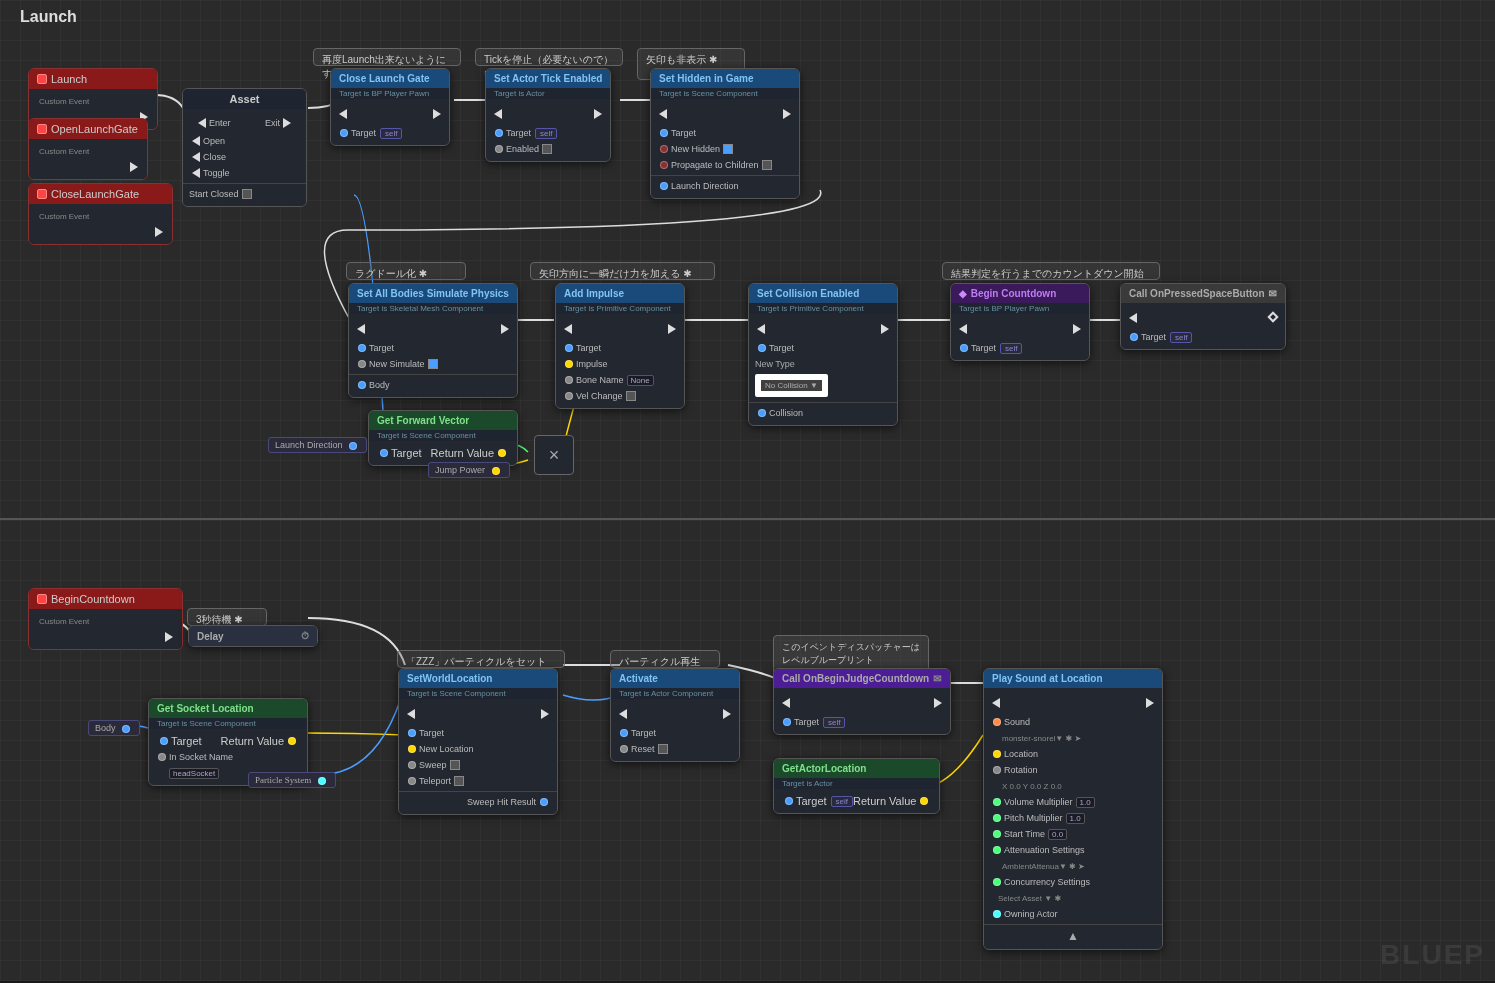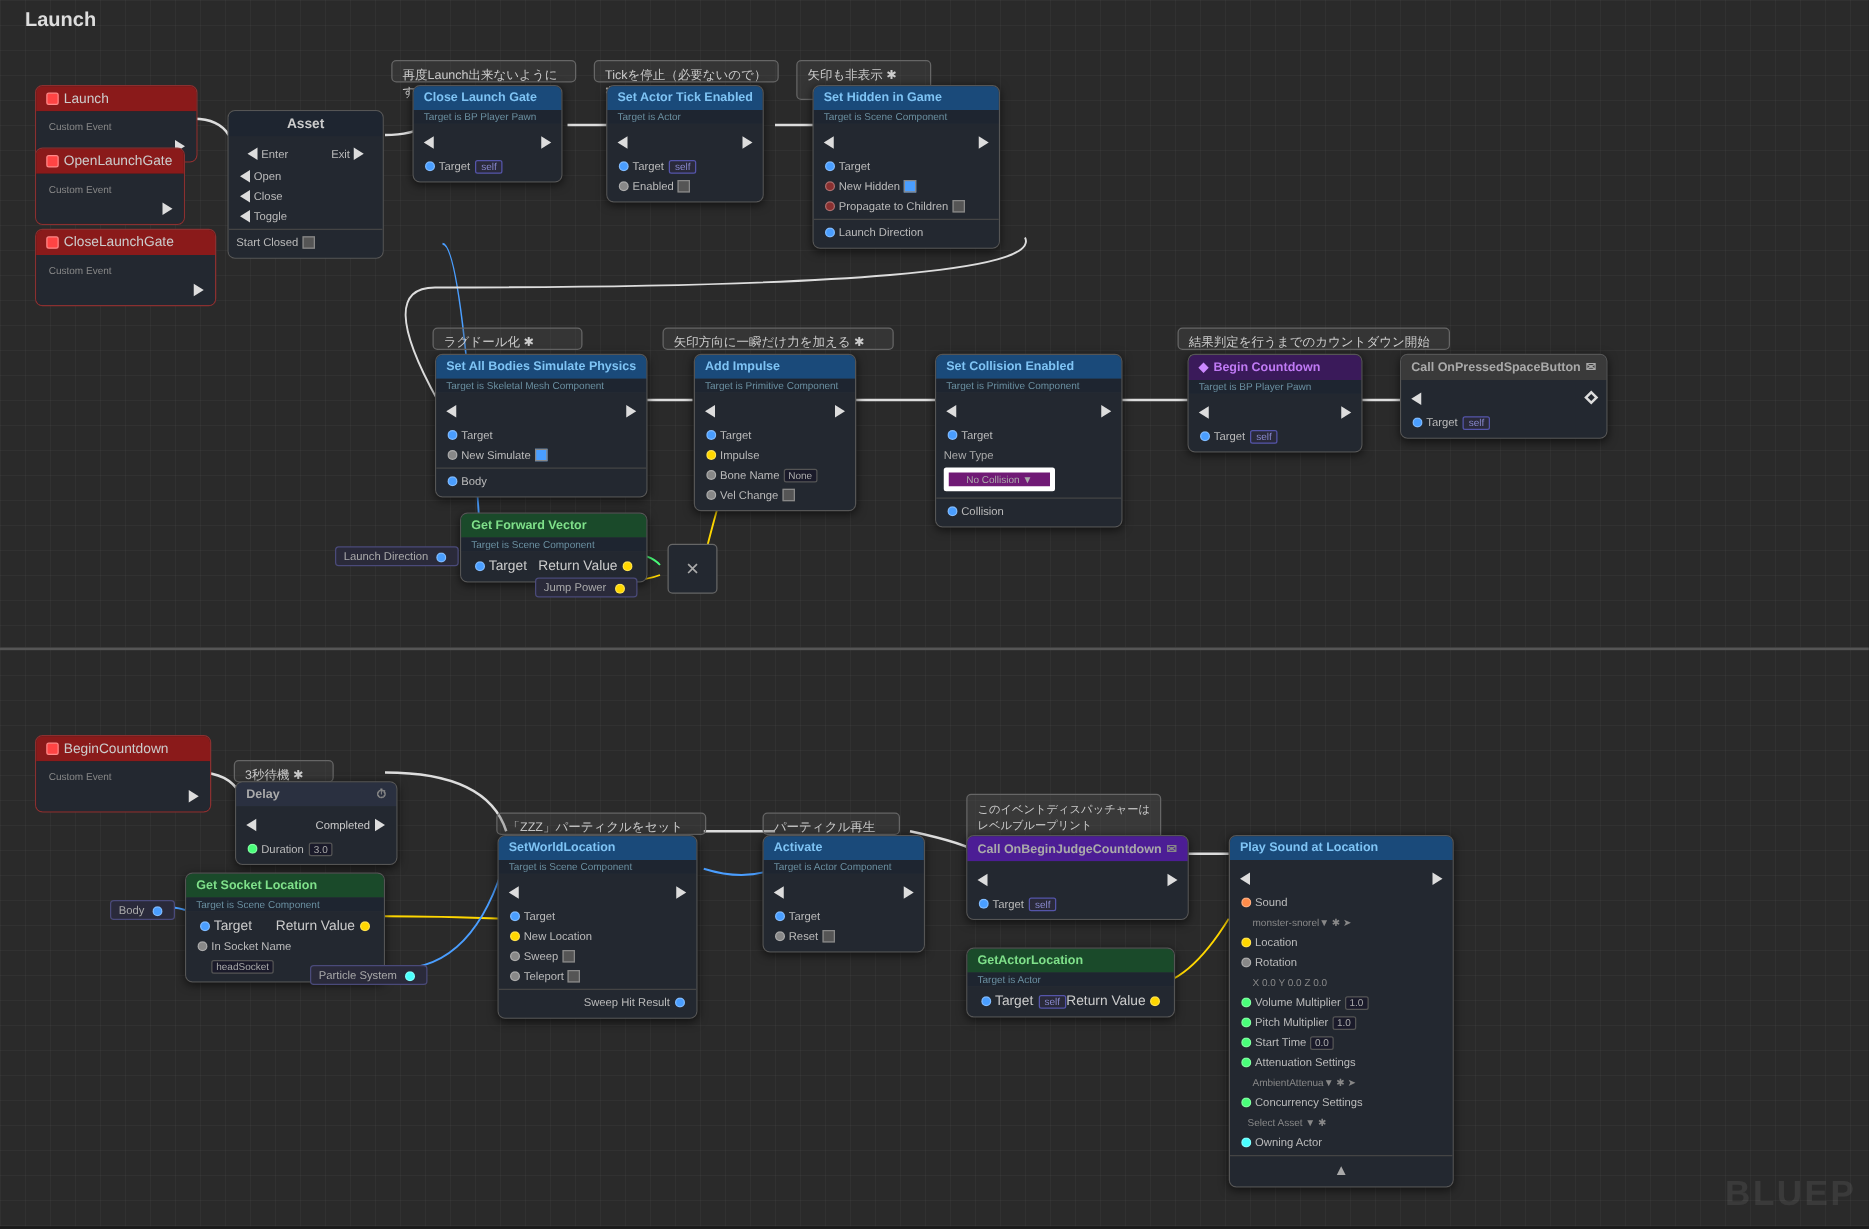--- a/index.html
+++ b/index.html
@@ -225,24 +225,24 @@
       border: 1px solid #666;
       border-radius: 4px;
       display: flex;
       align-items: center;
       justify-content: center;
       font-size: 18px;
       color: #aaa;
     }
 
     .dropdown-inline {
-      background: #701a75;
-      border: 4px solid #ffffff;
+      background: #404040;
+      border: 6px solid #ffffff;
       border-radius: 2px;
-      padding: 1px 14px;
+      padding: 1px 4px;
       font-size: 8px;
       color: #aaa;
     }
 
     svg.wires {
       position: absolute;
       top: 0; left: 0;
       width: 100%; height: 100%;
       pointer-events: none;
       overflow: visible;
@@ -632,21 +632,21 @@
 
     <path d="M 308 213 Q 350 213 405 215" stroke="#ffd700" stroke-width="1.5" fill="none"></path>
 
     <path d="M 318 255 Q 380 255 405 165" stroke="#4a9eff" stroke-width="1.5" fill="none"></path>
 
     <path d="M 563 175 Q 595 185 620 175" stroke="#4a9eff" stroke-width="1.5" fill="none"></path>
 
     <path d="M 920 268 Q 950 268 983 215" stroke="#ffd700" stroke-width="1.5" fill="none"></path>
   </svg>
 
-  <div class="custom-event-node" style="left:28px;top:68px;width:141px;text-align:center;">
+  <div class="custom-event-node" style="left:28px;top:68px;width:155px;text-align:center;">
     <div class="custom-event-header">
       <div class="event-icon"></div>
       <span>BeginCountdown</span>
     </div>
     <div class="node-body">
       <div class="node-pin pin-left">
         <span style="font-size:8px;color:#888;margin-left:4px;">Custom Event</span>
       </div>
       <div class="node-pin pin-right">
         <div class="pin-arrow pin-arrow-right"></div>
@@ -655,34 +655,20 @@
   </div>
 
   <div class="comment-box" style="left:187px;top:88px;width:80px;height:18px;">
     <span class="comment-title">3秒待機 ✱</span>
   </div>
 
   <div class="bp-node" style="left:188px;top:105px;min-width:130px;">
     <div class="node-header node-header-dark" style="background:#2a3040;">
       <span>Delay</span>
       <span style="margin-left:auto;font-size:10px;color:#888;">⏱</span>
-    </div>
-    <div class="node-body">
-      <div style="display:flex;justify-content:space-between;padding:2px 6px;">
-        <div class="pin-arrow pin-arrow-left" style="border-right-color:#ddd;border-left:none;margin:4px 2px;"></div>
-        <div style="display:flex;align-items:center;">
-          <span style="font-size:9px;">Completed</span>
-          <div class="pin-arrow pin-arrow-right" style="margin-left:4px;"></div>
-        </div>
-      </div>
-      <div class="node-pin pin-left">
-        <div class="pin-dot pin-green"></div>
-        <span>Duration</span>
-        <span class="tag-box" style="margin-left:4px;">3.0</span>
-      </div>
     </div>
   </div>
 
   <div class="bp-node" style="left:148px;top:178px;min-width:160px;">
     <div class="node-header node-header-green">
       <span>Get Socket Location</span>
     </div>
     <div style="font-size:8px;color:#6a8fa0;padding:1px 8px;background:#1e2530;">Target is Scene Component</div>
     <div class="node-body">
       <div style="display:flex;justify-content:space-between;padding:2px 8px;">
@@ -743,21 +729,21 @@
         <span class="inline-check"></span>
       </div>
       <div class="node-divider"></div>
       <div class="node-pin" style="display:flex;justify-content:flex-end;padding:2px 6px;">
         <span style="font-size:9px;">Sweep Hit Result</span>
         <div class="pin-dot pin-blue" style="margin-left:4px;"></div>
       </div>
     </div>
   </div>
 
-  <div style="position:absolute;left:248px;top:252px;font-size:9px;color:#aaa;background:#2a2a3a;border:1px solid #4a4a7a;border-radius:3px;padding:2px 6px;">
+  <div style="position:absolute;left:248px;top:252px;font-size:9px;color:#aaa;background:#2a2a3a;border:1px solid #4a4a7a;border-radius:3px;padding:2px 6px;font-family:Liberation Serif, serif;">
     Particle System
     <div class="pin-dot pin-cyan" style="display:inline-block;margin-left:4px;vertical-align:middle;"></div>
   </div>
 
   <div class="comment-box" style="left:610px;top:130px;width:110px;height:18px;">
     <span class="comment-title">パーティクル再生 ✱</span>
   </div>
 
   <div class="bp-node" style="left:610px;top:148px;min-width:130px;">
     <div class="node-header node-header-blue">

